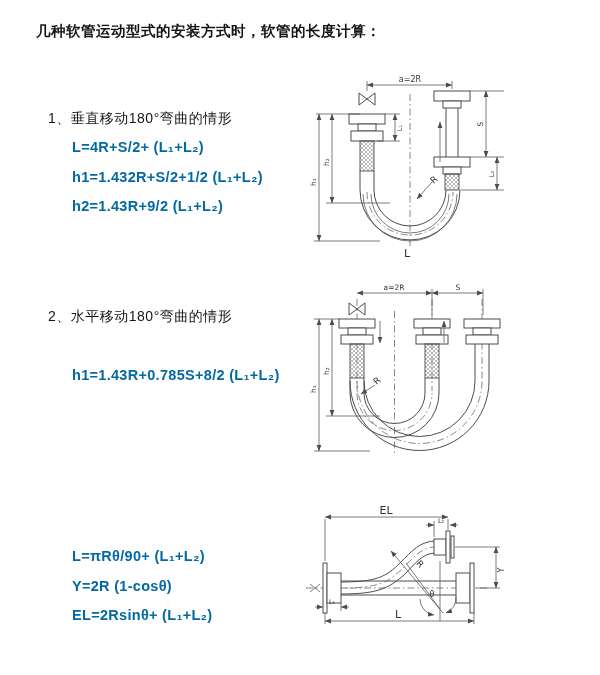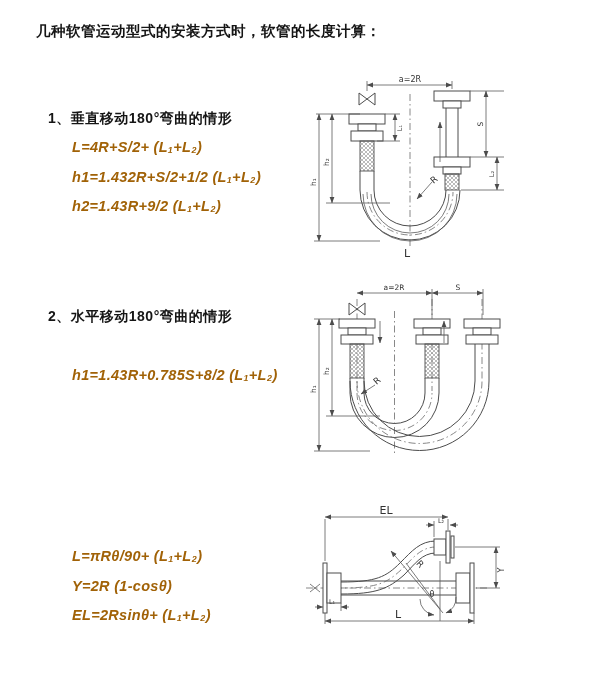--- a/index.html
+++ b/index.html
@@ -6,25 +6,25 @@
   .page{
     position:relative;width:600px;height:675px;background:#ffffff;
     font-family:"Liberation Sans","DejaVu Sans",sans-serif;overflow:hidden;
   }
   .title{
     position:absolute;left:36px;top:22px;
     font-size:14.5px;font-weight:bold;color:#151515;letter-spacing:0.5px;
   }
   .sec-heading{
     position:absolute;left:48px;
-    font-size:14px;font-weight:bold;color:#151515;letter-spacing:0.5px;
+    font-size:14px;font-weight:normal;color:#151515;letter-spacing:0.5px;
   }
   .formula{
     position:absolute;left:72px;
-    font-size:14.5px;font-weight:bold;color:#a16207;letter-spacing:0.3px;font-style:italic;
+    font-size:14.5px;font-weight:bold;color:#0369a1;letter-spacing:0.3px;
   }
   .diagram{position:absolute;}
   svg text{
     font-family:"DejaVu Sans","Liberation Sans",sans-serif;
     fill:#333333;
   }
   .dwg{stroke:#4c4c4c;stroke-width:1;fill:none;}
   .thin{stroke:#5a5a5a;stroke-width:0.8;fill:none;}
   .dash{stroke:#6a6a6a;stroke-width:0.8;fill:none;stroke-dasharray:7 3 1.5 3;}
   .hrect{stroke:#4c4c4c;stroke-width:0.9;}

